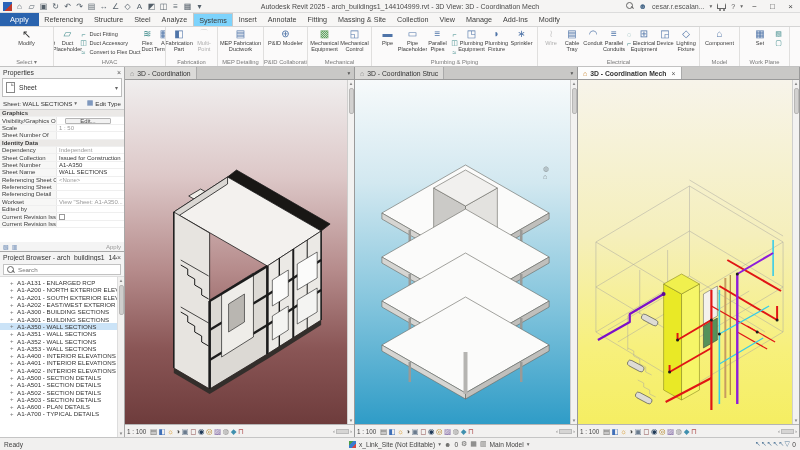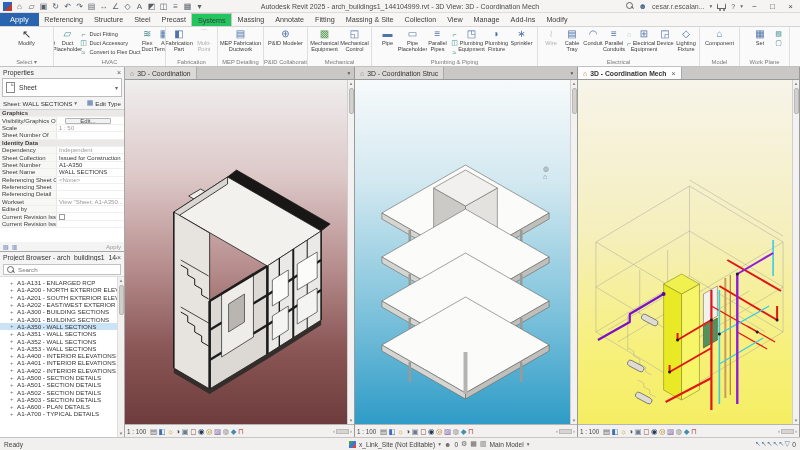--- a/index.html
+++ b/index.html
@@ -18,21 +18,21 @@
 .mag::after{content:"";position:absolute;left:5px;top:5px;width:3px;height:1px;background:#666;transform:rotate(45deg)}
 .user-ic{color:#4a6a8a;font-size:8px}
 .cart{width:9px;height:6px;border:1px solid #666;border-top:2px solid transparent;position:relative;display:inline-block}
 .cart::after{content:"";position:absolute;bottom:-3px;left:1px;width:2px;height:2px;border-radius:50%;background:#666;box-shadow:4px 0 0 #666}
 .winbtn{width:13px;text-align:center;color:#444;font-size:8px}
 
 
 .ribbon-tabs{height:14px;background:#f7f6f5;display:flex;align-items:stretch;border-bottom:1px solid #d5d5d5}
 .file-tab{background:#2a63ae;color:#fff;padding:0 10px;display:flex;align-items:center;font-size:7.5px}
 .rtab{padding:0 5.5px;display:flex;align-items:center;font-size:7.2px;color:#3c3c3c;white-space:nowrap}
-.rtab.active{background:#22c55e;border:1px solid #c8c8c8;border-bottom:0}
+.rtab.active{background:#7dd3fc;border:1px solid #c8c8c8;border-bottom:0}
 
 
 .ribbon{height:40px;background:#fbfafa;display:flex;border-bottom:1px solid #c2c2c2;overflow:hidden}
 .rpanel{flex:none;display:flex;flex-direction:column;border-right:1px solid #e0dfde;padding-top:1px}
 .rtools{flex:1;display:flex;justify-content:center;align-items:flex-start;gap:1px;overflow:hidden}
 .rlabel{height:8px;line-height:8px;text-align:center;font-size:5.8px;color:#7a7a7a;white-space:nowrap;overflow:hidden}
 .rb-big{width:27px;display:flex;flex-direction:column;align-items:center;text-align:center;font-size:5.6px;line-height:6px;color:#3c3c3c}
 .rb-big .ric{font-size:10px;line-height:12px;height:12px;color:#4f74a8}
 .rb-big .rtx{max-height:12px;overflow:hidden}
 .rb-col{display:flex;flex-direction:column;gap:1px;padding-top:2px}
@@ -165,23 +165,23 @@
     <span class="winbtn">×</span>
   </span>
 </div>
 
 <div class="ribbon-tabs">
   <span class="file-tab">Apply</span>
   <span style="display:flex">
       <span class="rtab">Referencing</span>
       <span class="rtab">Structure</span>
       <span class="rtab">Steel</span>
-      <span class="rtab">Precast</span>
+      <span class="rtab">Analyze</span>
       <span class="rtab active">Systems</span>
-      <span class="rtab">Massing</span>
+      <span class="rtab">Insert</span>
       <span class="rtab">Annotate</span>
       <span class="rtab">Fitting</span>
       <span class="rtab">Massing &amp; Site</span>
       <span class="rtab">Collection</span>
       <span class="rtab">View</span>
       <span class="rtab">Manage</span>
       <span class="rtab">Add-Ins</span>
       <span class="rtab">Modify</span>
     </span>
 </div>

